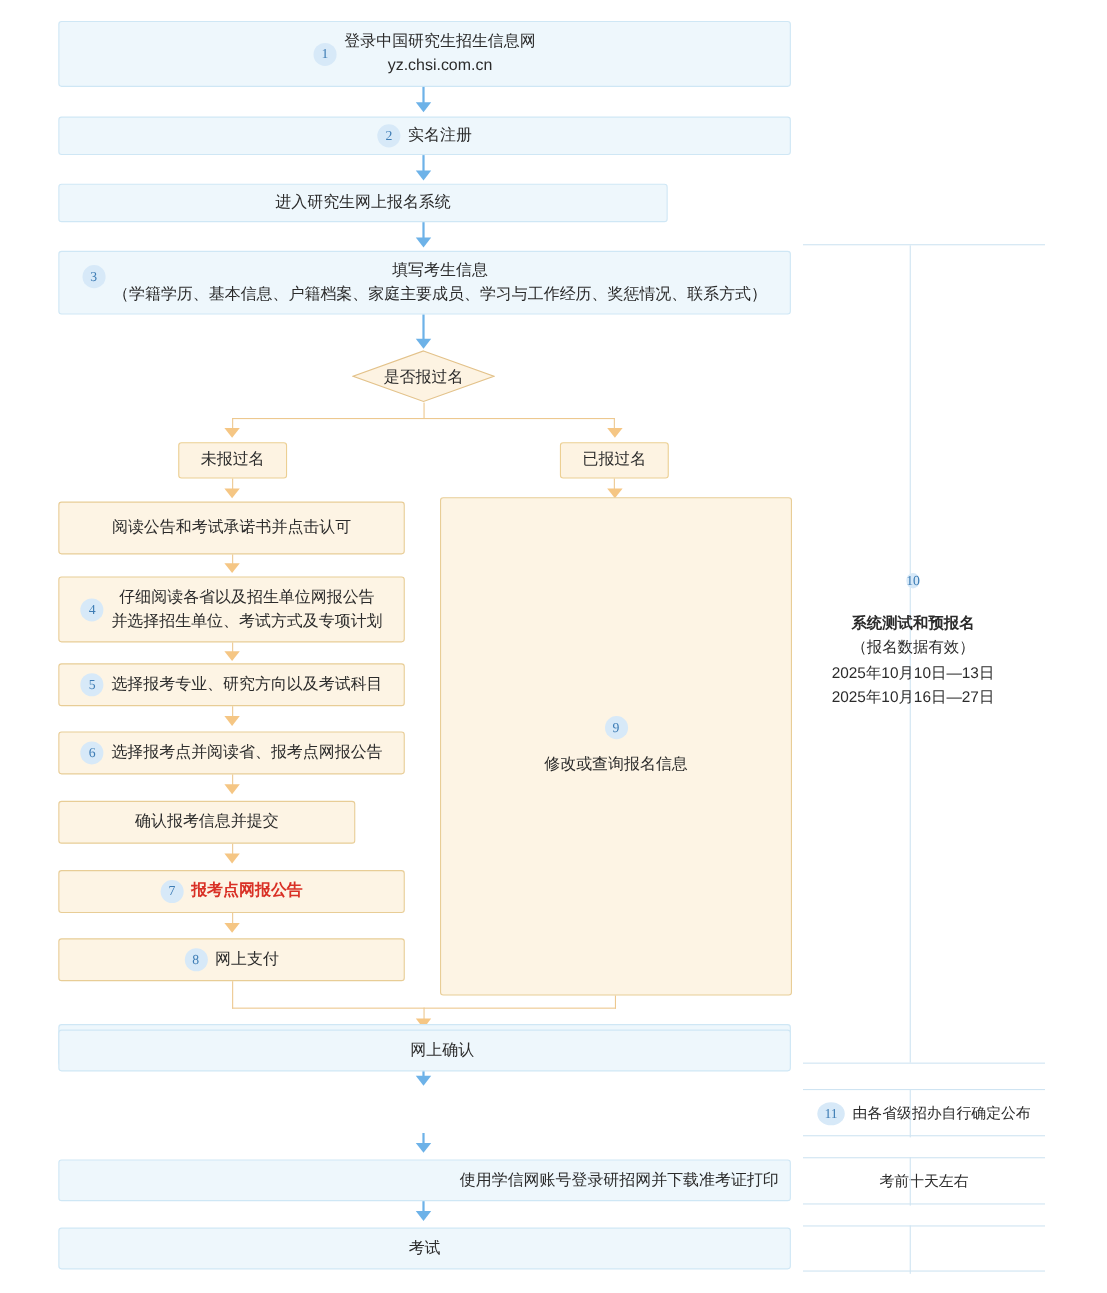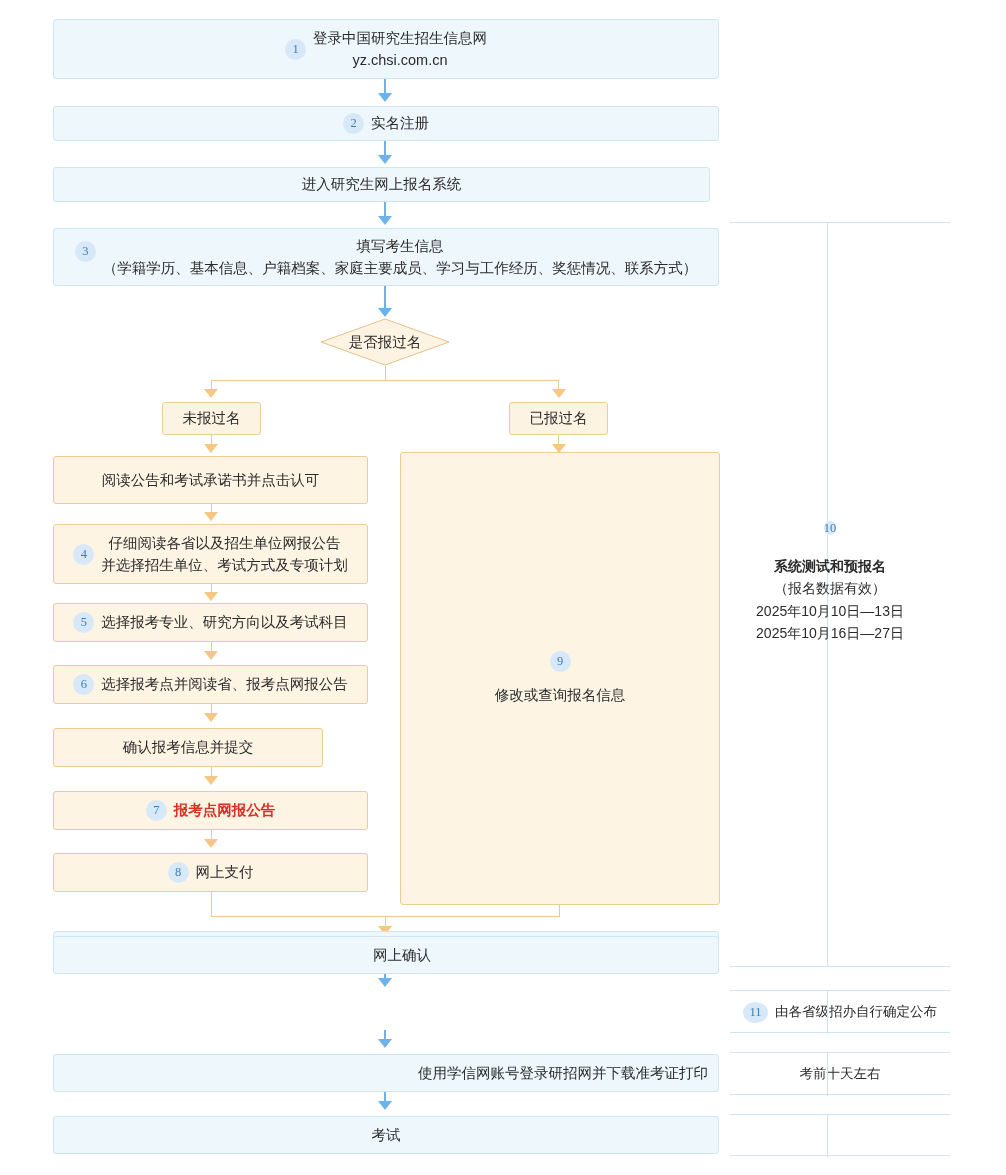--- a/index.html
+++ b/index.html
@@ -163,21 +163,21 @@
       <span class="badge">2</span>
       <span class="node-text">实名注册</span>
     </div>
   </div>
 
   <div class="conn">
     <div class="vline blue" style="left:384px; top:141px; height:18px;"></div>
     <div class="arrow blue" style="left:378px; top:155px;"></div>
   </div>
 
-  <div class="node blue" style="left:53px; top:167px; width:657px; height:35px;">
+  <div class="node blue" style="left:53px; top:167px; width:554px; height:35px;">
     <div class="node-inner">
       <span class="node-text">进入研究生网上报名系统</span>
     </div>
   </div>
 
   <div class="conn">
     <div class="vline blue" style="left:384px; top:202px; height:18px;"></div>
     <div class="arrow blue" style="left:378px; top:216px;"></div>
   </div>
 

